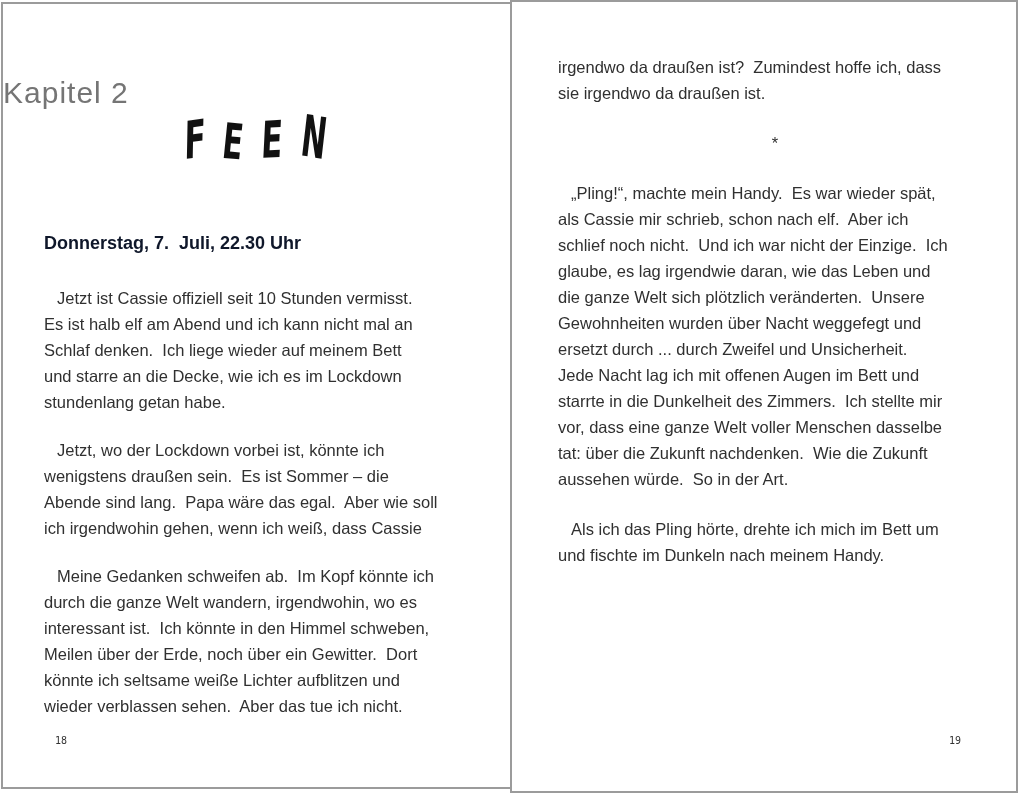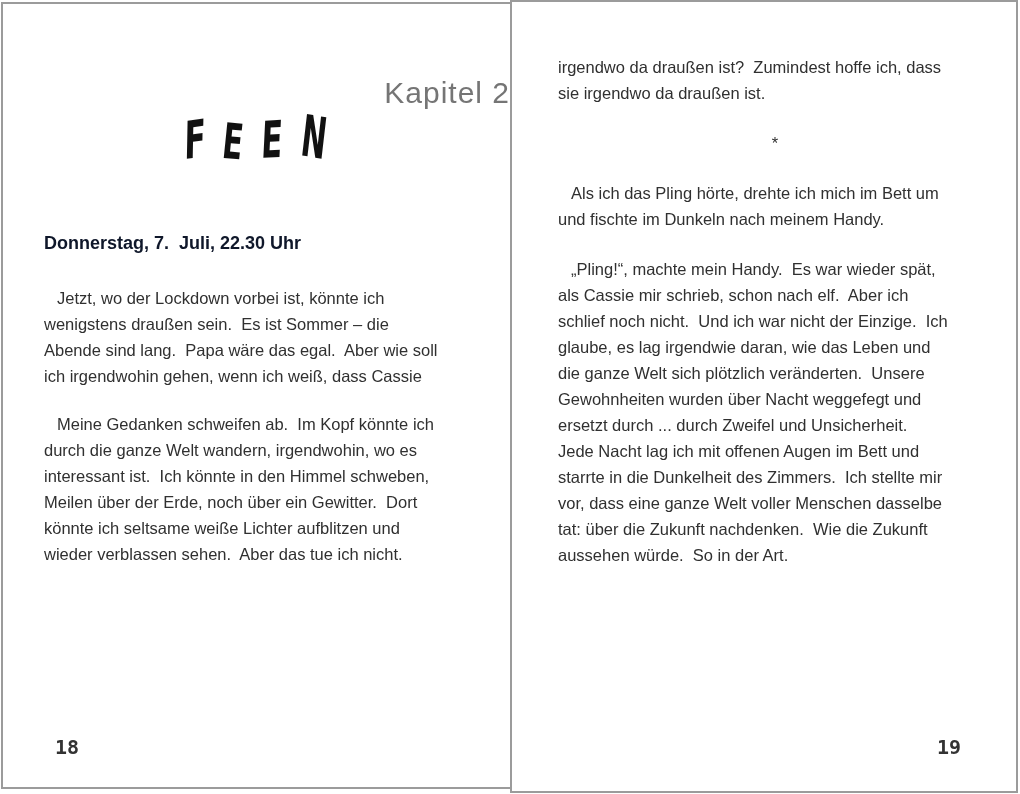--- a/index.html
+++ b/index.html
@@ -9,21 +9,21 @@
     -webkit-font-smoothing:antialiased;
   }
   .page{
     position:absolute;background:#ffffff;border:2px solid #9b9b9b;
     box-sizing:border-box;overflow:hidden;
   }
   .page-left{left:1px;top:2px;width:511px;height:787px;}
   .page-right{left:510px;top:0;width:508px;height:793px;}
 
   .chapter-label{
-    position:absolute;top:72px;left:0;right:0;text-align:right;
+    position:absolute;top:72px;left:0;right:0;text-align:left;
     font-size:30px;line-height:34px;color:#757575;letter-spacing:1px;
   }
   .chapter-title{
     position:absolute;top:108px;left:0;right:0;text-align:center;
     color:#111111;transform:skewX(-4deg);
   }
   .title-letter{
     display:inline-block;margin:0 2px;font-weight:900;font-size:50px;
     font-family:"DejaVu Sans",sans-serif;line-height:56px;
   }
@@ -47,35 +47,39 @@
   .body-left .para{margin-bottom:22px;}
   .body-right .para{margin-bottom:24px;}
   .para.indent{text-indent:13px;}
 
   .separator{
     text-align:center;font-size:16.5px;line-height:26px;color:#303030;
     margin:0 0 24px 0;
   }
 
   .page-num{
-    position:absolute;font-size:20px;color:#333333;
+    position:absolute;font-size:10px;color:#333333;
     font-family:"DejaVu Sans Mono","Liberation Mono",monospace;
-    font-weight:bold;
   }
   .page-num-left{top:731px;left:52px;}
   .page-num-right{top:733px;right:55px;margin-left:28px;}
 </style>
 </head>
 <body>
 
 <div class="page page-left">
   <div class="chapter-label">Kapitel 2</div>
   <div class="chapter-title"><span class="title-letter lt-0">F</span><span class="title-letter lt-1">E</span><span class="title-letter lt-2">E</span><span class="title-letter lt-3">N</span></div>
   <div class="date-heading">Donnerstag, 7.  Juli, 22.30 Uhr</div>
   <div class="body-text body-left">
+      <p class="para indent">Jetzt ist Cassie offiziell seit 10 Stunden vermisst.
+Es ist halb elf am Abend und ich kann nicht mal an
+Schlaf denken.  Ich liege wieder auf meinem Bett
+und starre an die Decke, wie ich es im Lockdown
+stundenlang getan habe.</p>
       <p class="para indent">Jetzt, wo der Lockdown vorbei ist, könnte ich
 wenigstens draußen sein.  Es ist Sommer – die
 Abende sind lang.  Papa wäre das egal.  Aber wie soll
 ich irgendwohin gehen, wenn ich weiß, dass Cassie</p>
       <p class="para indent">Meine Gedanken schweifen ab.  Im Kopf könnte ich
 durch die ganze Welt wandern, irgendwohin, wo es
 interessant ist.  Ich könnte in den Himmel schweben,
 Meilen über der Erde, noch über ein Gewitter.  Dort
 könnte ich seltsame weiße Lichter aufblitzen und
 wieder verblassen sehen.  Aber das tue ich nicht.</p>
@@ -84,30 +88,30 @@
 </div>
 
 <div class="page page-right">
   <div class="body-text body-right">
     <div>
         <p class="para">irgendwo da draußen ist?  Zumindest hoffe ich, dass
 sie irgendwo da draußen ist.</p>
       </div>
     <div class="separator">*</div>
     <div>
-        <p class="para indent">Als ich das Pling hörte, drehte ich mich im Bett um
-und fischte im Dunkeln nach meinem Handy.</p>
         <p class="para indent">„Pling!“, machte mein Handy.  Es war wieder spät,
 als Cassie mir schrieb, schon nach elf.  Aber ich
 schlief noch nicht.  Und ich war nicht der Einzige.  Ich
 glaube, es lag irgendwie daran, wie das Leben und
 die ganze Welt sich plötzlich veränderten.  Unsere
 Gewohnheiten wurden über Nacht weggefegt und
 ersetzt durch ... durch Zweifel und Unsicherheit.
 Jede Nacht lag ich mit offenen Augen im Bett und
 starrte in die Dunkelheit des Zimmers.  Ich stellte mir
 vor, dass eine ganze Welt voller Menschen dasselbe
 tat: über die Zukunft nachdenken.  Wie die Zukunft
 aussehen würde.  So in der Art.</p>
+        <p class="para indent">Als ich das Pling hörte, drehte ich mich im Bett um
+und fischte im Dunkeln nach meinem Handy.</p>
       </div>
   </div>
   <div class="page-num page-num-right">19</div>
 </div>
 
 </body></html>

